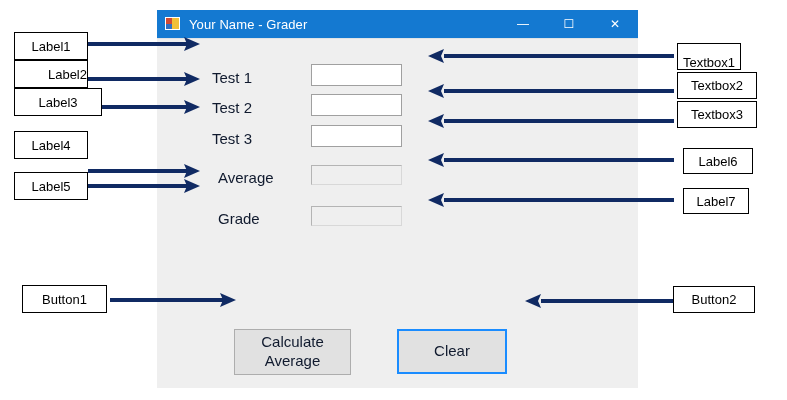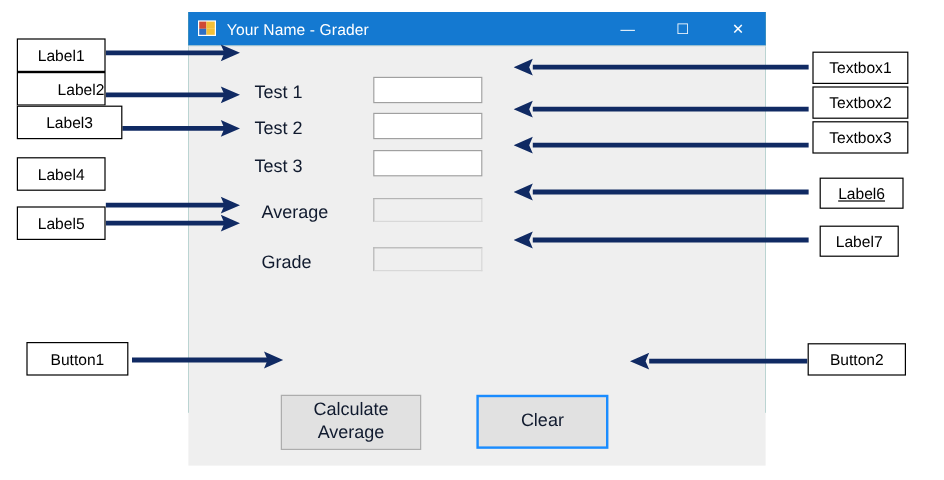--- a/index.html
+++ b/index.html
@@ -38,21 +38,21 @@
   }
   .anno-arrow svg { display: block; }
 
   
   #form-window {
     position: absolute;
     left: 157px;
     top: 10px;
     width: 481px;
     height: 334px;
-    background: #0f766e;
+    background: #b91c1c;
     z-index: 2;
     box-sizing: border-box;
   }
   #form-titlebar {
     position: absolute;
     left: 0; top: 0;
     width: 481px;
     height: 28px;
     background: #1479d1;
     display: flex;
@@ -179,30 +179,30 @@
 <div class="anno-box" style="left:14px; top:131px; width:74px; height:28px;">
   <span>Label4</span>
 </div>
 <div class="anno-box" style="left:14px; top:172px; width:74px; height:28px;">
   <span>Label5</span>
 </div>
 <div class="anno-box" style="left:22px; top:285px; width:85px; height:28px;">
   <span>Button1</span>
 </div>
 
-<div class="anno-box" style="left:677px; top:43px; width:80px; height:27px;">
+<div class="anno-box" style="left:677px; top:43px; width:64px; height:27px;align-items:flex-end;">
   <span>Textbox1</span>
 </div>
 <div class="anno-box" style="left:677px; top:72px; width:80px; height:27px;">
   <span>Textbox2</span>
 </div>
 <div class="anno-box" style="left:677px; top:101px; width:80px; height:27px;text-align:center;">
   <span>Textbox3</span>
 </div>
-<div class="anno-box" style="left:683px; top:148px; width:70px; height:26px;text-decoration:underline;">
+<div class="anno-box" style="left:683px; top:148px; width:70px; height:26px;">
   <span>Label6</span>
 </div>
 <div class="anno-box" style="left:683px; top:188px; width:66px; height:26px;">
   <span>Label7</span>
 </div>
 <div class="anno-box" style="left:673px; top:286px; width:82px; height:27px;">
   <span>Button2</span>
 </div>
 
 <div class="anno-arrow" style="left:88px; top:36px;">

